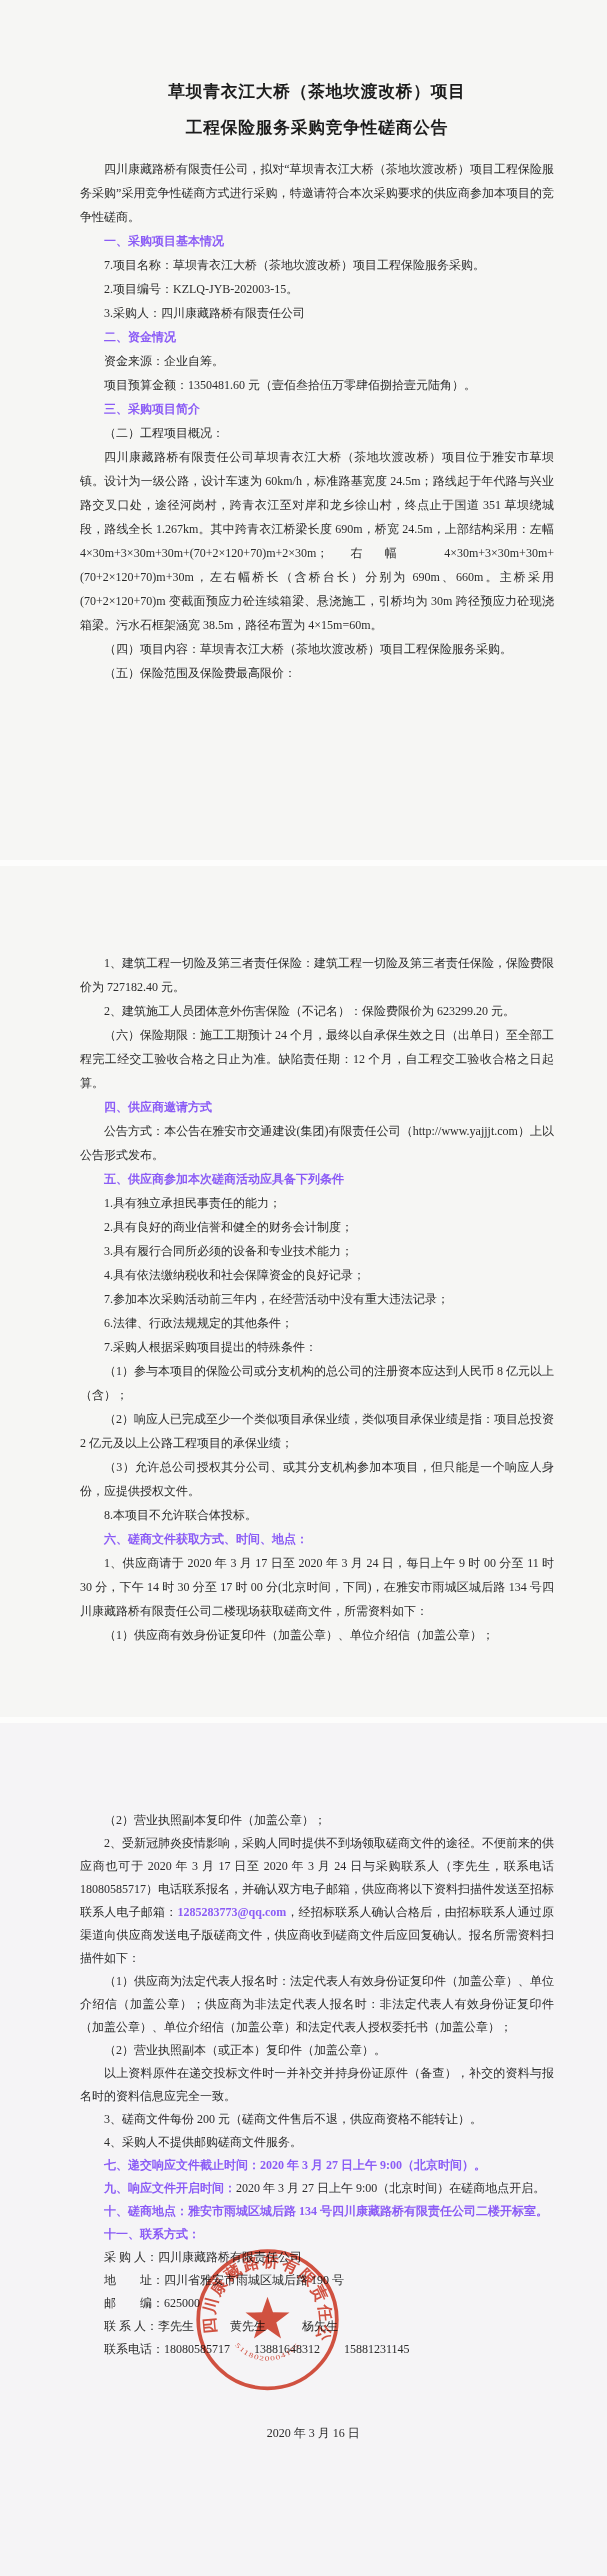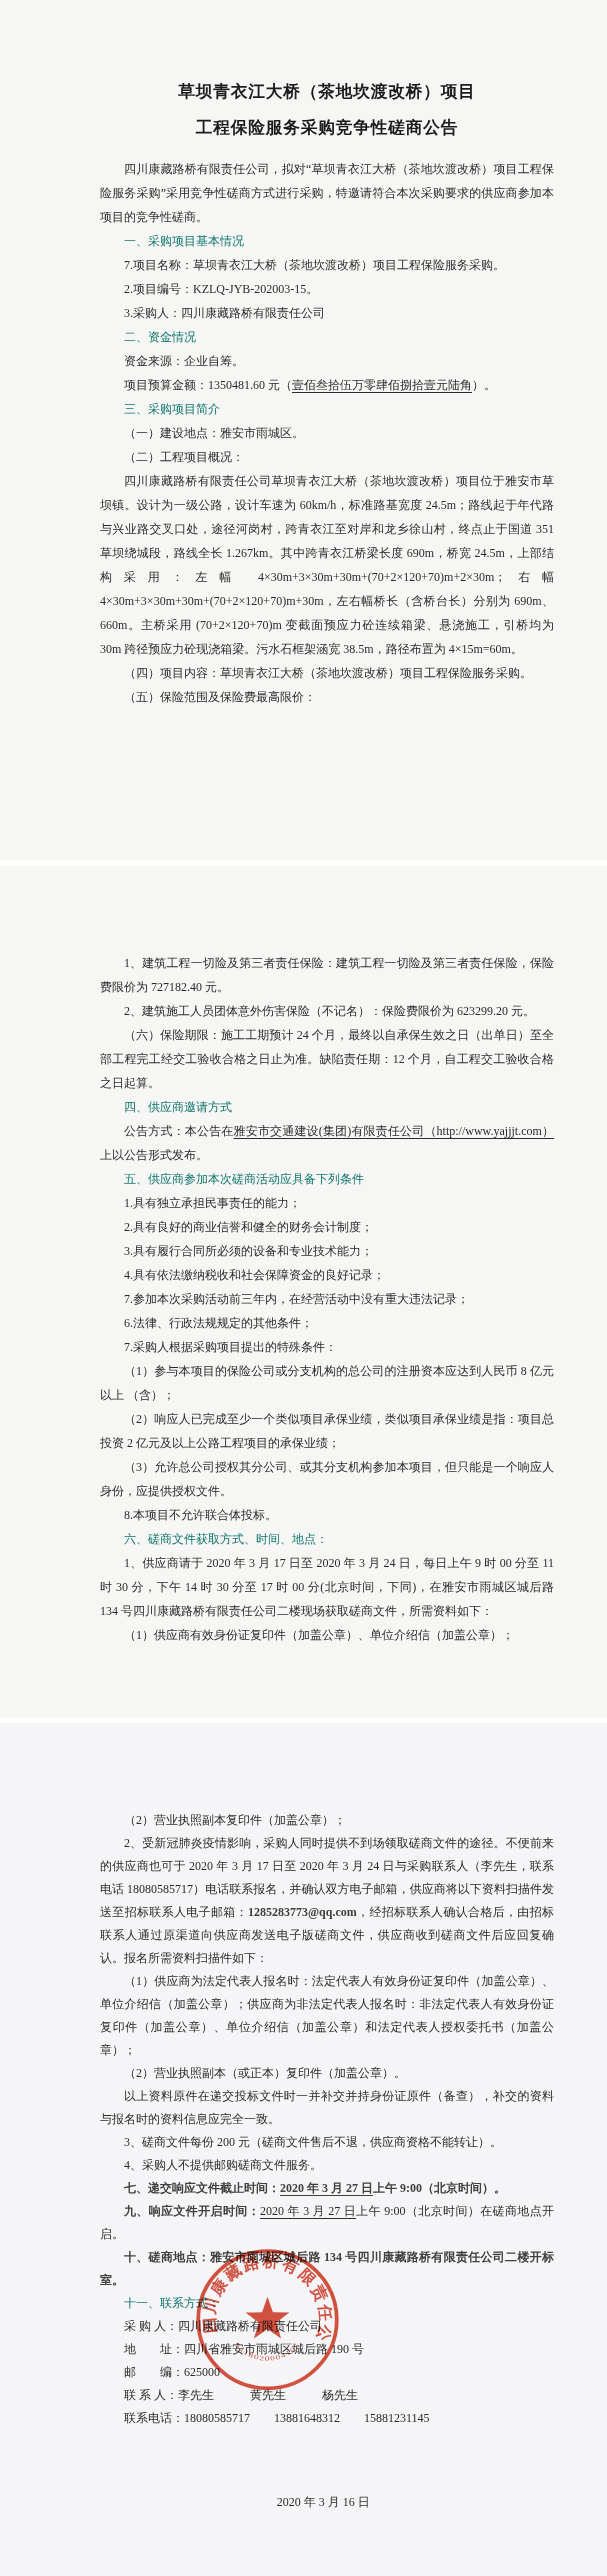--- a/index.html
+++ b/index.html
@@ -18,35 +18,34 @@
     overflow:hidden;
   }
   .page1{height:860px;padding-top:74px}
   .page2{height:851px;padding-top:85px;margin-top:6px}
   .page3{height:853px;padding-top:86px;margin-top:6px;background:#f5f4f6}
   .blk{
     font-size:12px;
     line-height:24px;
     text-align:justify;
     text-indent:2em;
-    margin-left:20px;
   }
   .page3 .blk{line-height:23px}
   .t1,.t2{
     font-size:16.7px;
     line-height:36px;
     font-weight:bold;
     text-align:center;
     text-indent:0;
     color:#1c1c1c;
     letter-spacing:0.8px;
   }
-  .h{font-weight:normal;color:#0f766e}
-  .b{font-weight:bold;color:#404040}
-  .u{text-decoration:underline;text-underline-offset:3px;text-decoration-thickness:0.8px}
+  .h{font-weight:bold;color:#8b5cf6}
+  .b{font-weight:bold;color:#8b5cf6}
+  .u{text-underline-offset:3px;text-decoration-thickness:0.8px}
   .date{text-align:center;text-indent:0;padding-right:7.6px}
   .seal{
     position:absolute;
     left:193px;
     top:523px;
     mix-blend-mode:multiply;
     opacity:.88;
   }
   .seal .ring{fill:none;stroke:#d43c28;stroke-width:5}
   .seal .star{fill:#d43c28}
@@ -62,21 +61,20 @@
     <div class="blk t2"><span>工程保险服务采购竞争性磋商公告</span></div>
     <div class="blk p" style="margin-top: 10.6px;"><span>四川康藏路桥有限责任公司，拟对“草坝青衣江大桥（茶地坎渡改桥）项目工程保险服务采购”采用竞争性磋商方式进行采购，特邀请符合本次采购要求的供应商参加本项目的竞争性磋商。</span></div>
     <div class="blk h"><span>一、采购项目基本情况</span></div>
     <div class="blk p"><span>7.项目名称：草坝青衣江大桥（茶地坎渡改桥）项目工程保险服务采购。</span></div>
     <div class="blk p"><span>2.项目编号：KZLQ-JYB-202003-15。</span></div>
     <div class="blk p"><span>3.采购人：四川康藏路桥有限责任公司</span></div>
     <div class="blk h"><span>二、资金情况</span></div>
     <div class="blk p"><span>资金来源：企业自筹。</span></div>
     <div class="blk p"><span>项目预算金额：1350481.60 元（</span><span class="u">壹佰叁拾伍万零肆佰捌拾壹元陆角</span><span>）。</span></div>
     <div class="blk h"><span>三、采购项目简介</span></div>
-    <div class="blk p"><span>（一）建设地点：雅安市雨城区。</span></div>
     <div class="blk p"><span>（二）工程项目概况：</span></div>
     <div class="blk p"><span>四川康藏路桥有限责任公司草坝青衣江大桥（茶地坎渡改桥）项目位于雅安市草坝镇。设计为一级公路，设计车速为 60km/h，标准路基宽度 24.5m；路线起于年代路与兴业路交叉口处，途径河岗村，跨青衣江至对岸和龙乡徐山村，终点止于国道 351 草坝绕城段，路线全长 1.267km。其中跨青衣江桥梁长度 690m，桥宽 24.5m，上部结构采用：左幅 4×30m+3×30m+30m+(70+2×120+70)m+2×30m；右幅 4×30m+3×30m+30m+(70+2×120+70)m+30m，左右幅桥长（含桥台长）分别为 690m、660m。主桥采用 (70+2×120+70)m 变截面预应力砼连续箱梁、悬浇施工，引桥均为 30m 跨径预应力砼现浇箱梁。污水石框架涵宽 38.5m，路径布置为 4×15m=60m。</span></div>
     <div class="blk p"><span>（四）项目内容：草坝青衣江大桥（茶地坎渡改桥）项目工程保险服务采购。</span></div>
     <div class="blk p"><span>（五）保险范围及保险费最高限价：</span></div>
   </div>
 
 <div class="page page2">
     <div class="blk p"><span>1、建筑工程一切险及第三者责任保险：建筑工程一切险及第三者责任保险，保险费限价为 727182.40 元。</span></div>
     <div class="blk p"><span>2、建筑施工人员团体意外伤害保险（不记名）：保险费限价为 623299.20 元。</span></div>
     <div class="blk p"><span>（六）保险期限：施工工期预计 24 个月，最终以自承保生效之日（出单日）至全部工程完工经交工验收合格之日止为准。缺陷责任期：12 个月，自工程交工验收合格之日起算。</span></div>

